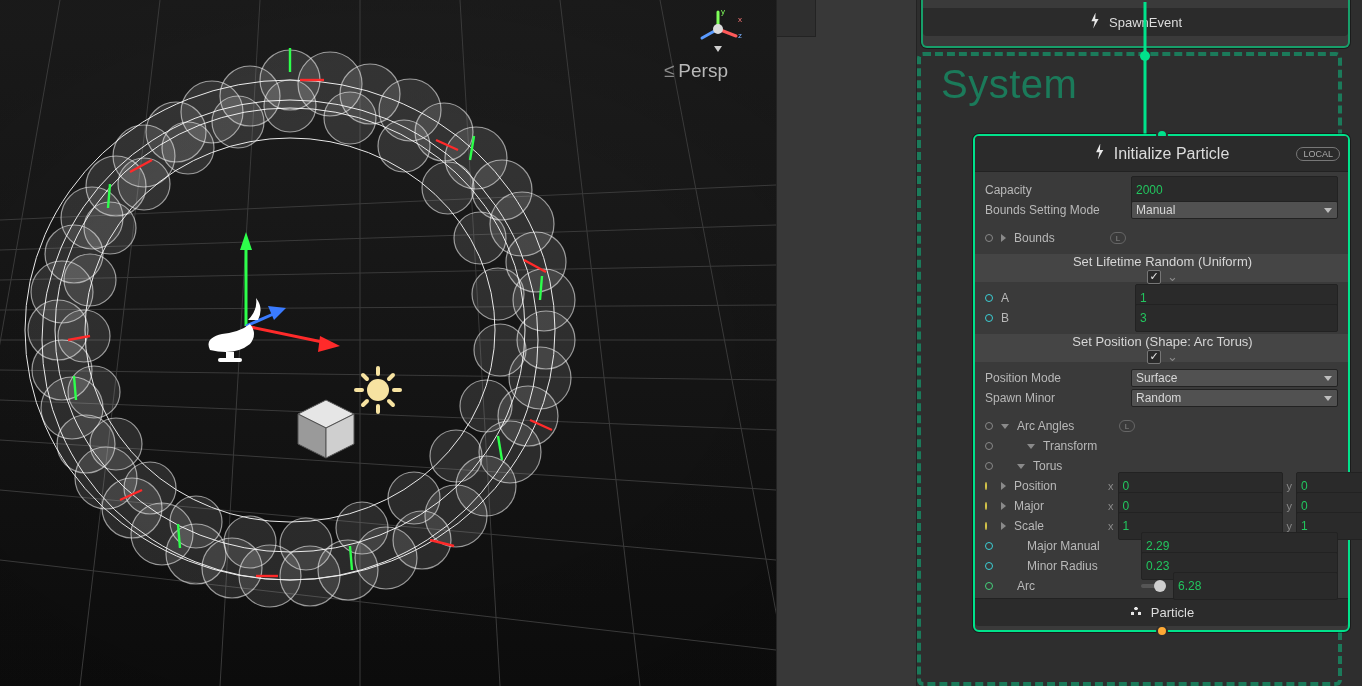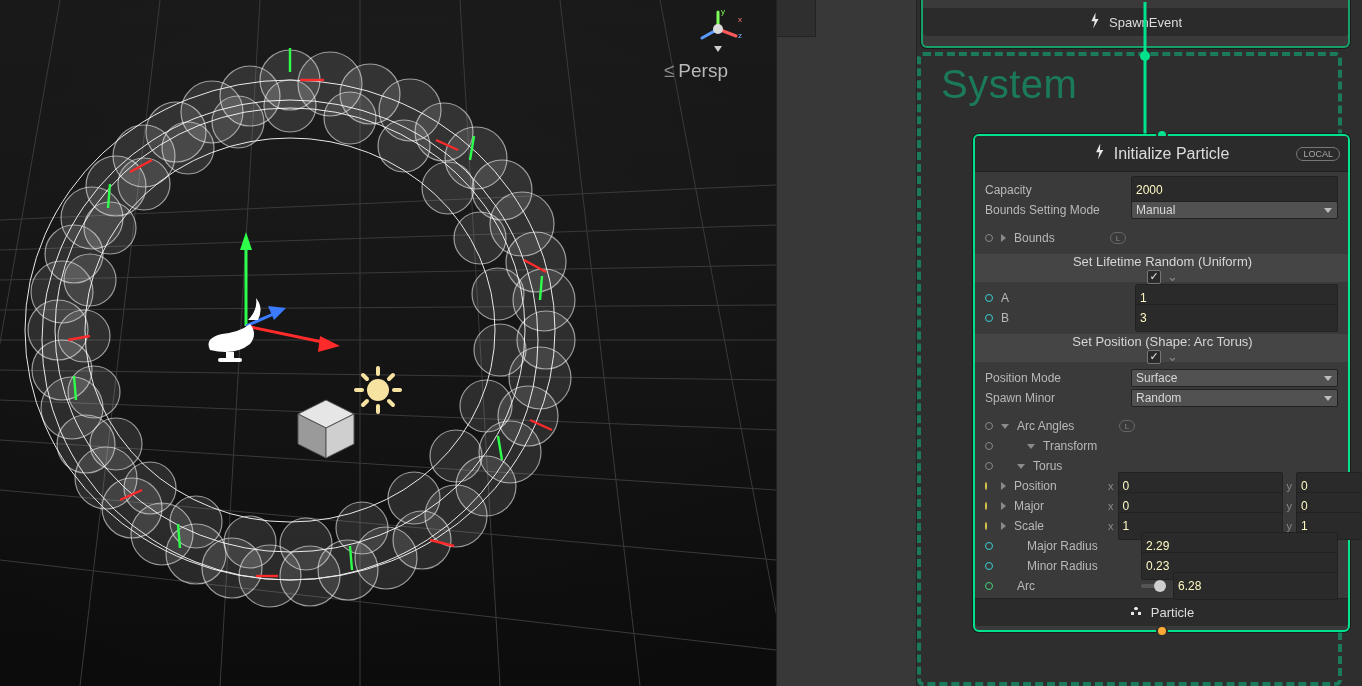--- a/index.html
+++ b/index.html
@@ -171,21 +171,21 @@
   border-top: 5px solid #8a8a8a;
   border-bottom: none;
 }
 
 .textinput {
   flex: 1;
   height: 28px;
   background: #2a2a2a;
   border: 1px solid #222;
   border-radius: 2px;
-  color: #fef9c3;
+  color: #22c55e;
   padding: 0 4px;
   font: inherit;
 }
 .select {
   flex: 1;
   height: 18px;
   background: #515151;
   border: 1px solid #222;
   border-radius: 2px;
   color: #d6d6d6;
@@ -619,21 +619,21 @@
               <span class="axislab">y</span>
               <input class="textinput" value="1" style="">
             </div>
 
         </div>
       </div>
 
       <div class="row">
         <span class="pin teal"></span>
         <span style="width:20px"></span>
-        <span class="lab" style="flex:0 0 108px">Major Radius</span>
+        <span class="lab" style="flex:0 0 108px">Major Manual</span>
         <input class="textinput" value="2.29" style="">
       </div>
       <div class="row">
         <span class="pin teal"></span>
         <span style="width:20px"></span>
         <span class="lab" style="flex:0 0 108px">Minor Radius</span>
         <input class="textinput" value="0.23" style="">
       </div>
       <div class="row">
         <span class="pin green"></span>

